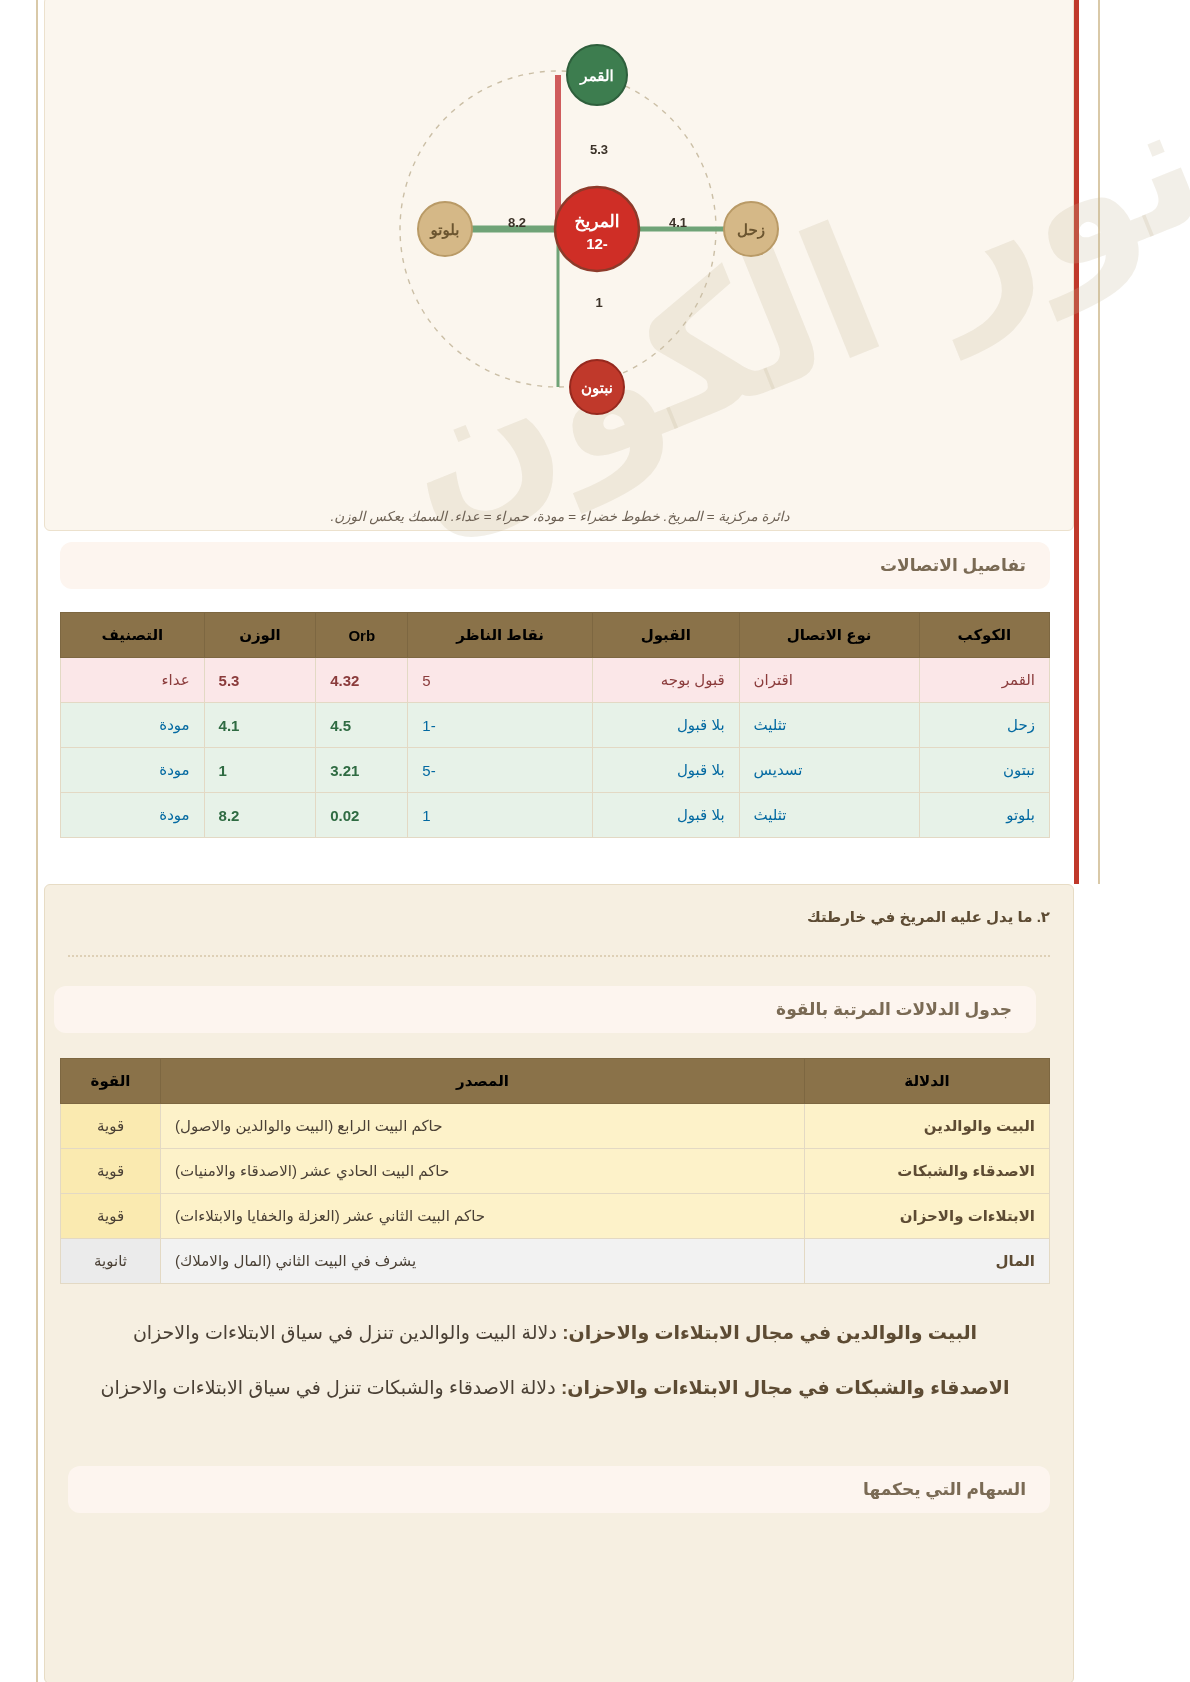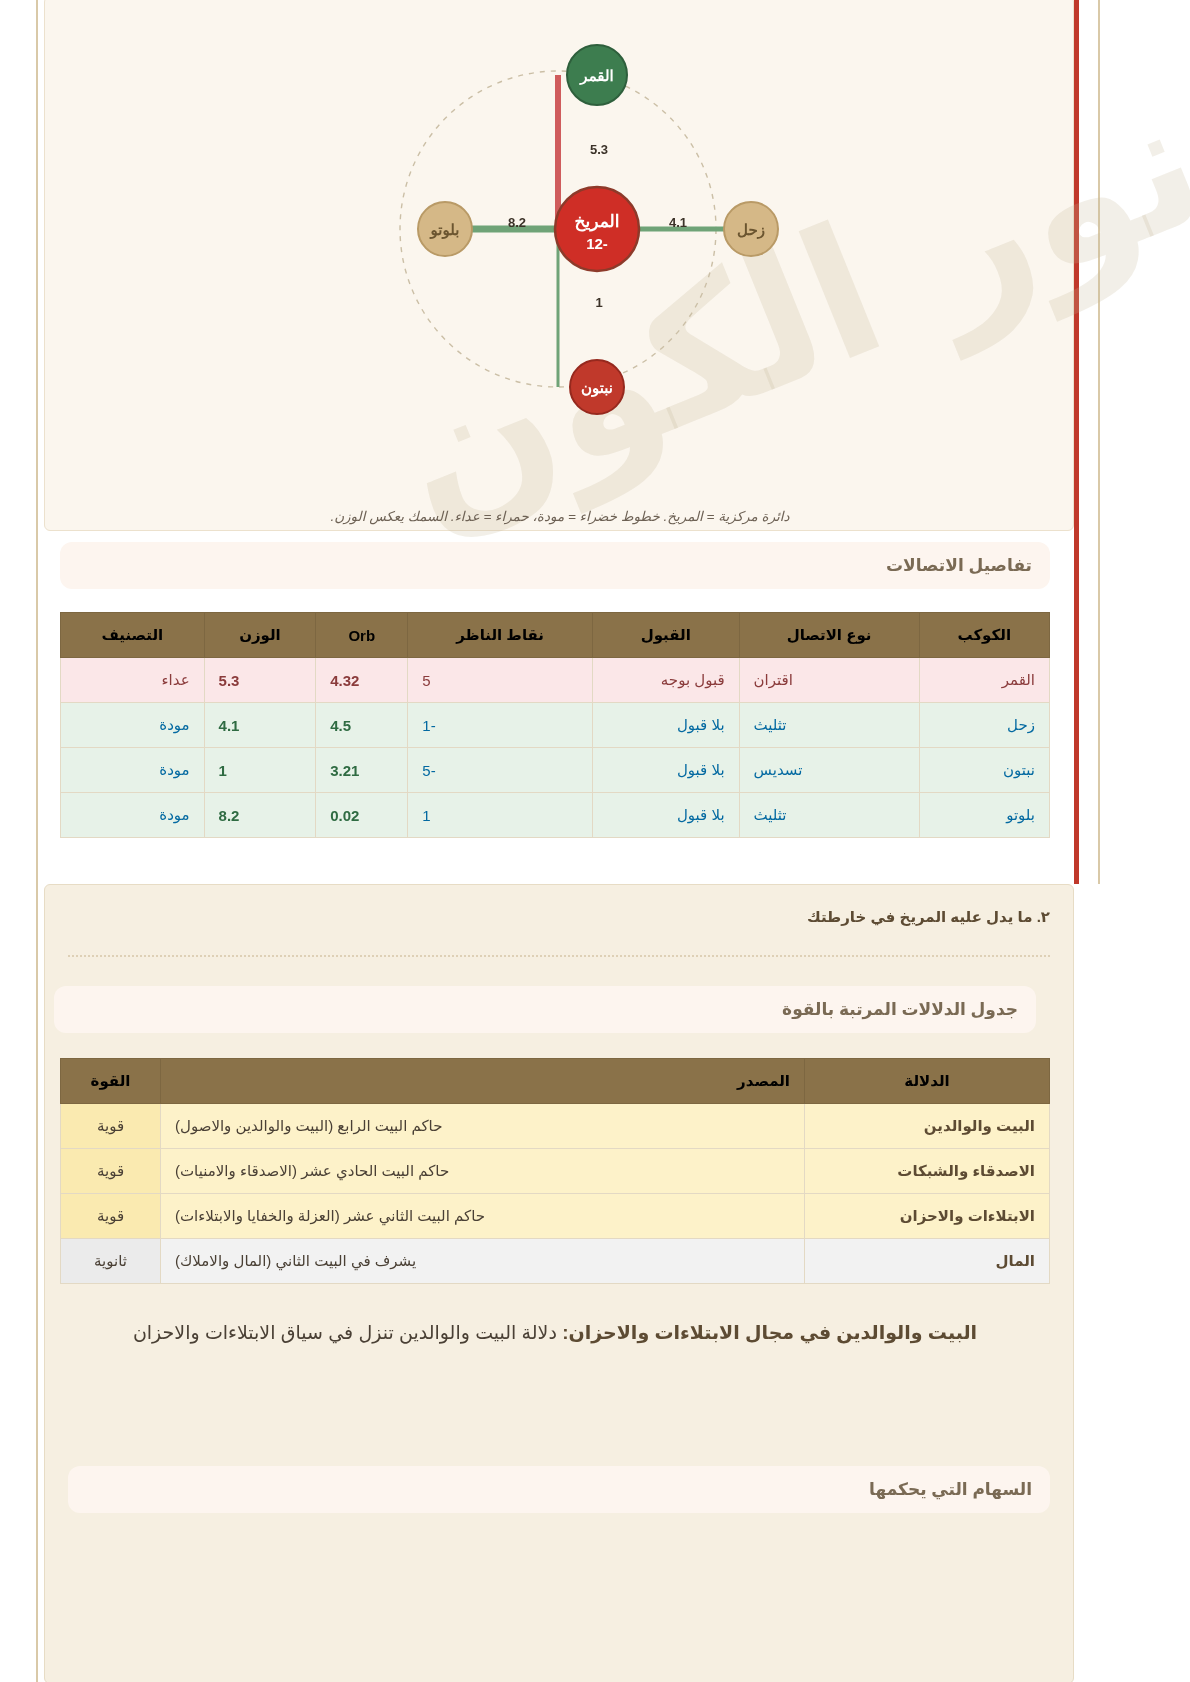--- a/index.html
+++ b/index.html
@@ -64,21 +64,21 @@
     font-size: 13.5px;
     font-style: italic;
     color: #6d6154;
     z-index: 3;
   }
 
   
   .subhead-bar {
     background: #fdf5ef;
     border-radius: 12px;
-    padding: 13px 18px;
+    padding: 13px 24px;
     font-size: 17px;
     font-weight: bold;
     color: #7a6a54;
     text-align: right;
   }
 
   .section-title-2 {
     position: absolute;
     top: 908px; left: 44px; width: 1030px;
     font-size: 15px;
@@ -147,21 +147,21 @@
   tr.row-friendly td { background: #e7f2e8; color: #0369a1; }
   tr.row-hostile td.orb, tr.row-hostile td.weight { color: #8a3b3b; }
   tr.row-friendly td.orb, tr.row-friendly td.weight { color: #2f6b42; }
 
   
   .table-2-wrap {
     position: absolute;
     top: 1058px; left: 60px; width: 990px;
   }
   .t2 th.dalala { width: 245px; text-align: center; }
-  .t2 th.src { text-align: right; }
+  .t2 th.src { text-align: center; }
   .t2 th.strength { width: 100px; text-align: center; }
   .t2 td.dalala { text-align: right; font-weight: bold; color: #5d4b33; }
   .t2 td.src { text-align: left; color: #4a4035; }
   .t2 td.strength { text-align: center; color: #4a4035; }
   tr.sig-strong td { background: #fdf2c9; }
   tr.sig-strong td.strength { background: #faeab0; }
   tr.sig-minor td { background: #f2f2f2; }
   tr.sig-minor td.strength { background: #ebebeb; }
 
   
@@ -335,15 +335,18 @@
         <td class="strength">ثانوية</td>
       </tr>
     </tbody>
   </table>
 </div>
 
 <div class="interp-list">
   <div class="interp-line">
     <b>البيت والوالدين في مجال الابتلاءات والاحزان:</b><span> دلالة البيت والوالدين تنزل في سياق الابتلاءات والاحزان</span>
   </div>
+  <div class="interp-line">
+    <b>الاصدقاء والشبكات في مجال الابتلاءات والاحزان:</b><span> دلالة الاصدقاء والشبكات تنزل في سياق الابتلاءات والاحزان</span>
+  </div>
 </div>
 
 <div class="sub-bar-2 subhead-bar">السهام التي يحكمها</div>
 
 </body></html>

